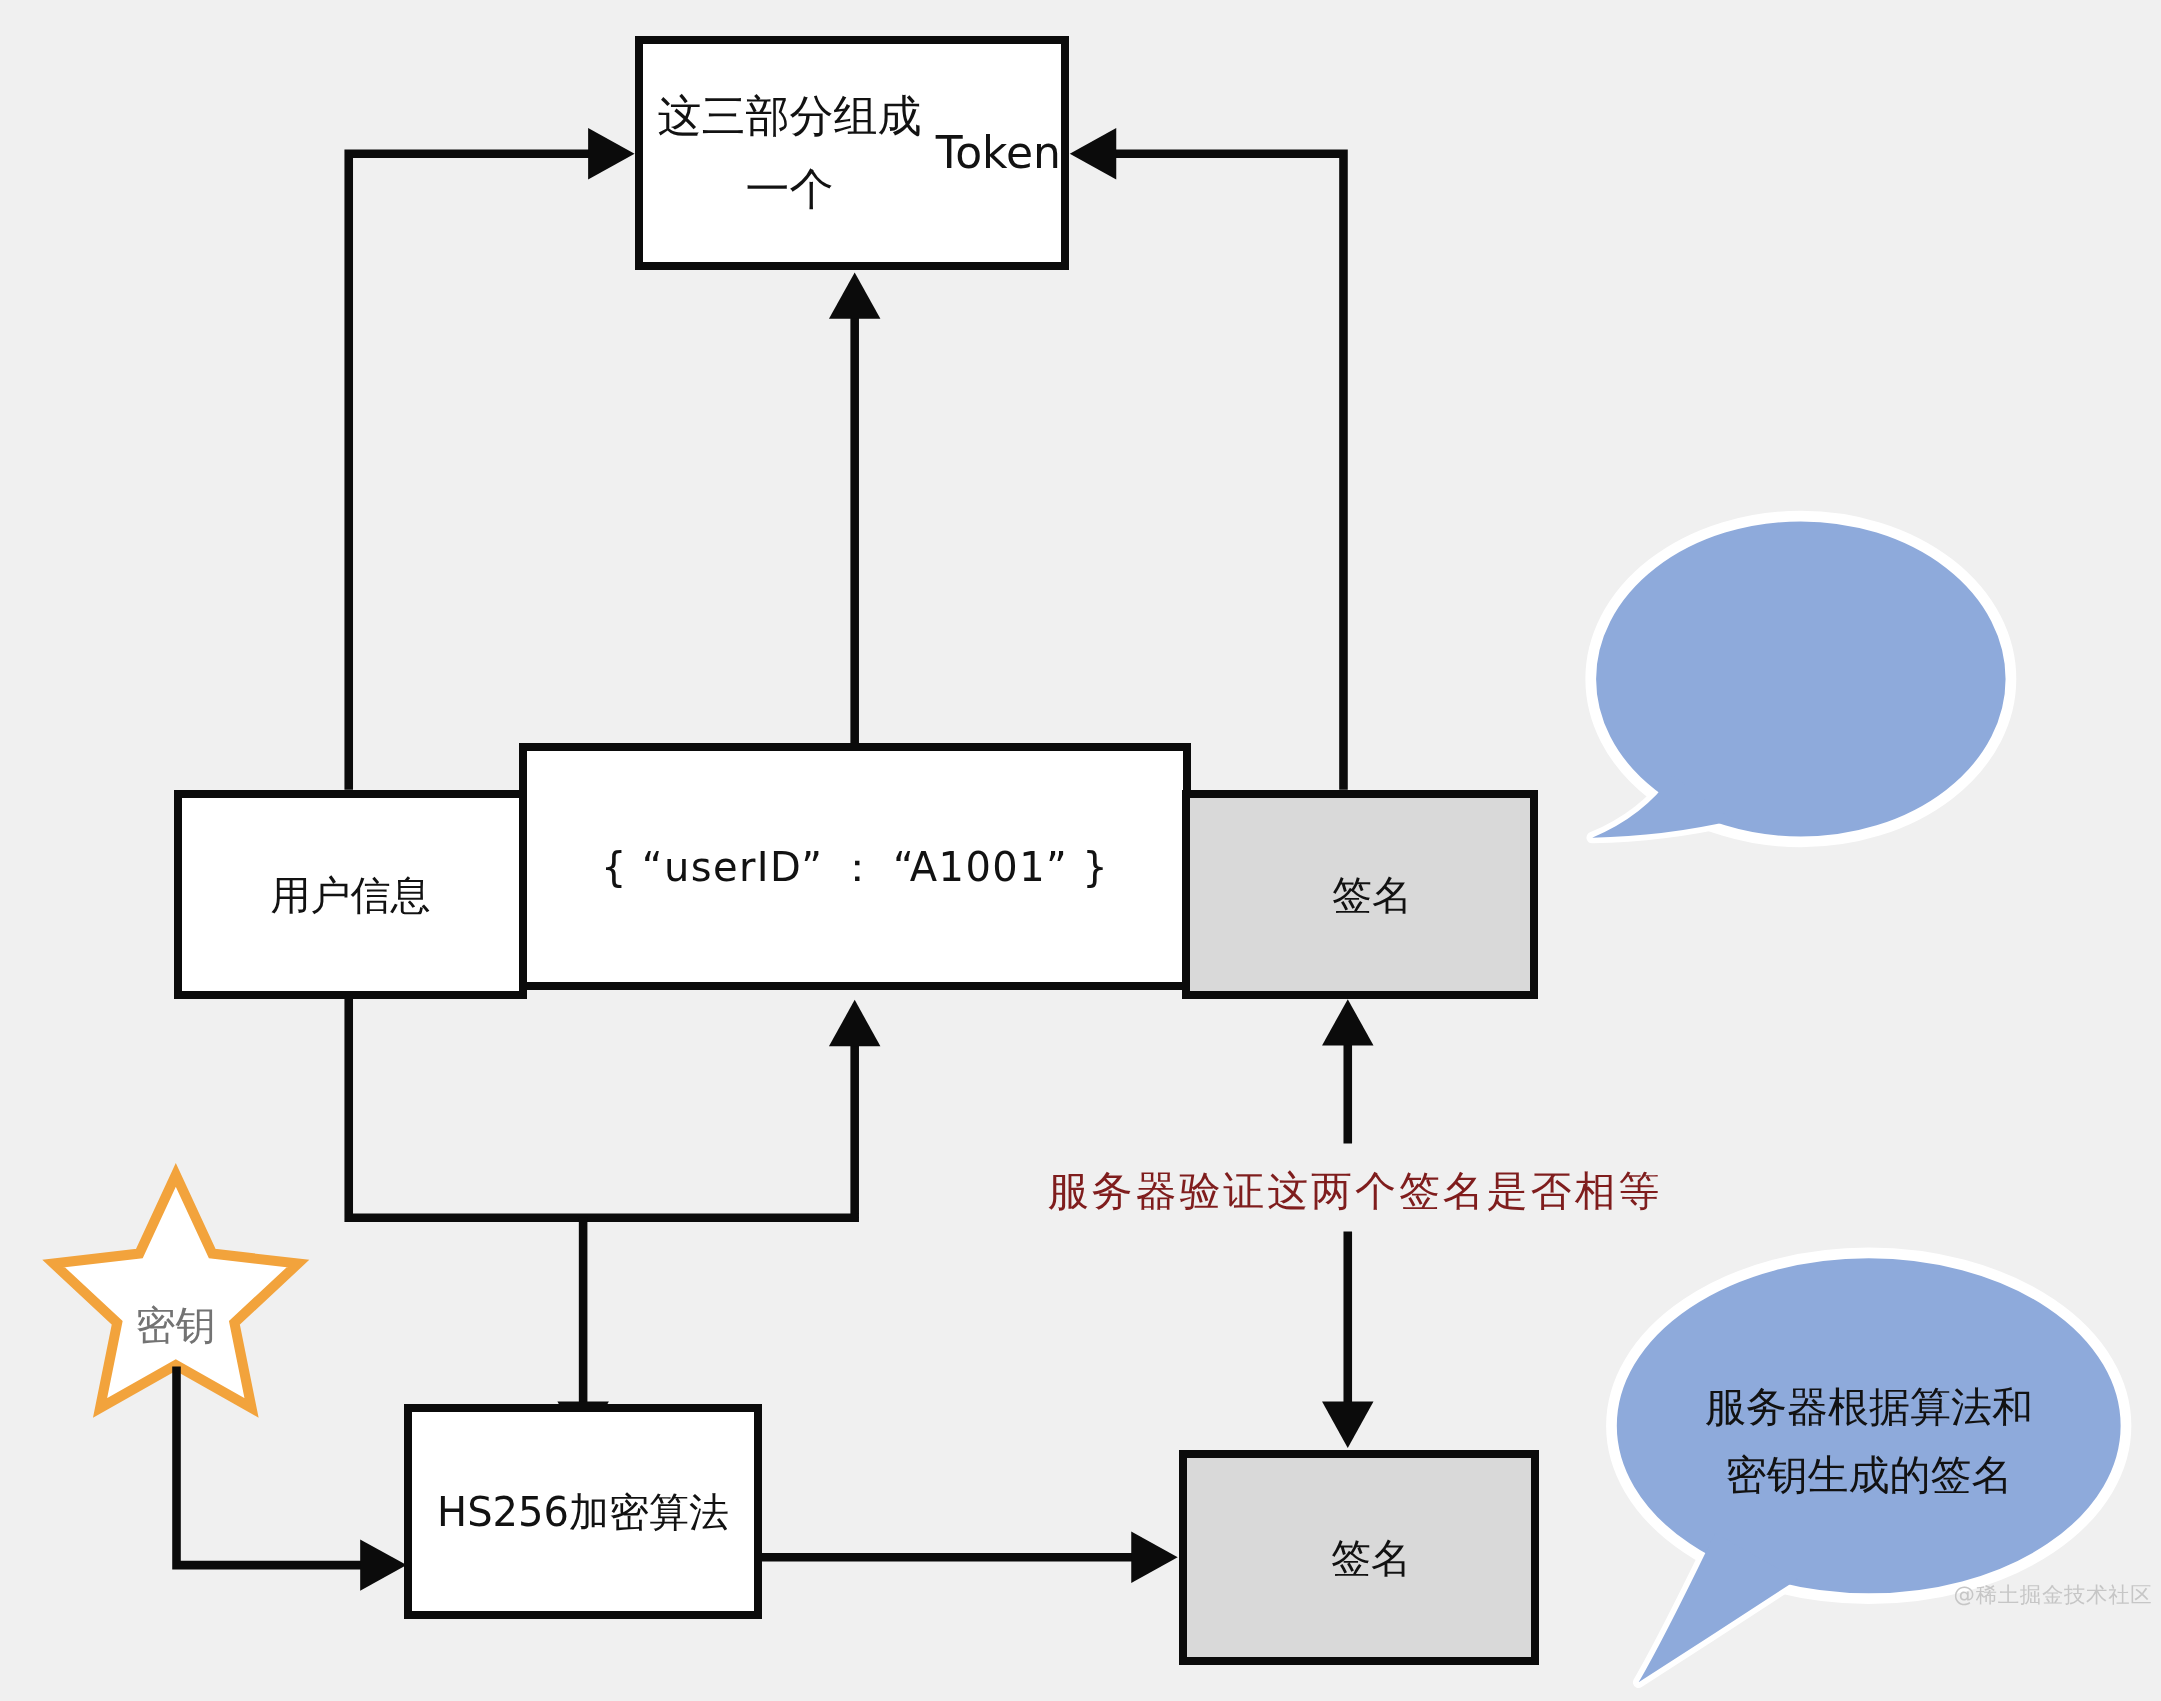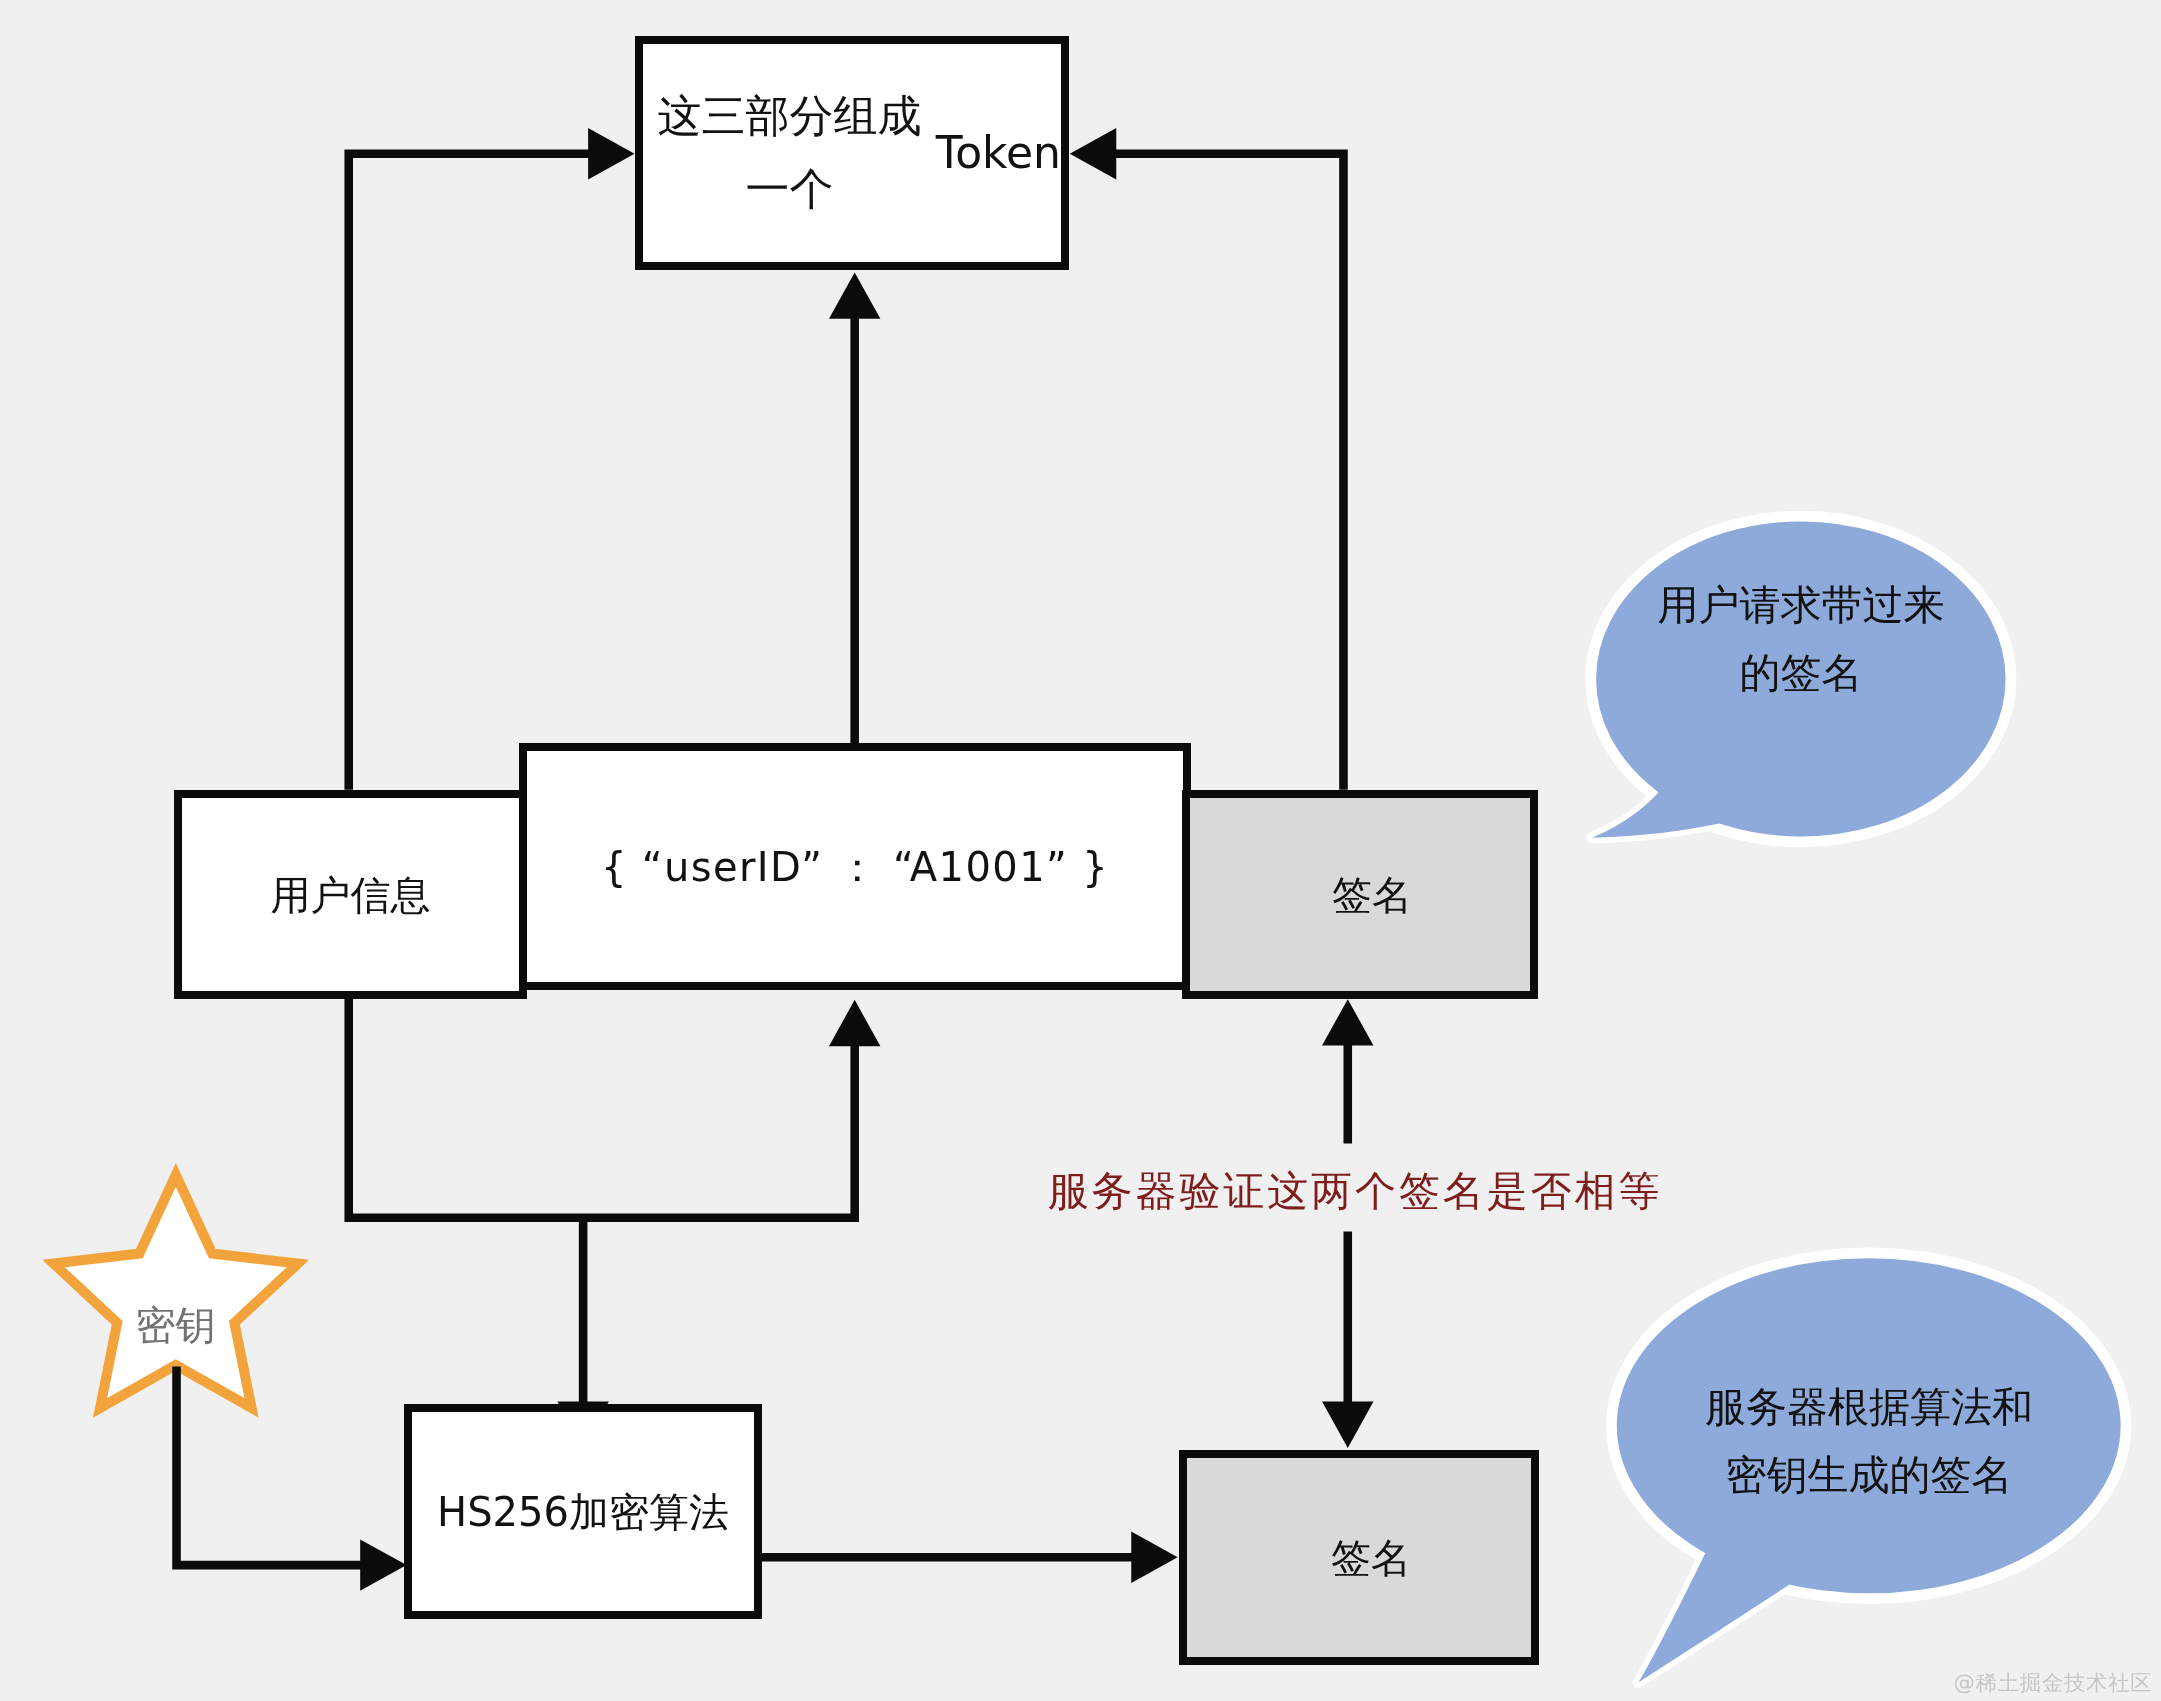--- a/index.html
+++ b/index.html
@@ -52,21 +52,21 @@
   }
   .star-label {
     position: absolute;
     font-size: 40px;
     color: #737373;
     text-align: center;
   }
   .watermark {
     position: absolute;
     right: 8.6px;
-    top: 1668px;
+    top: 1580px;
     font-size: 21.4px;
     color: #c6c6c6;
     letter-spacing: 0.7px;
   }
 </style>
 </head>
 <body>
 
 <div class="canvas">
 
@@ -132,24 +132,20 @@
   </div>
 
   <div class="box gray" style="left:1179px; top:1450px; width:360px; height:215px;">
     <div class="label">签名</div>
   </div>
 
   <div class="star-label" style="left:104px; top:1298px; width:143px;">密钥</div>
 
   <div class="float-text" style="left:1019px; top:1164px; width:672px;">服务器验证这两个签名是否相等</div>
 
-  <div class="bubble-text" style="left:1601px; top:572px; width:400px;">
-    <div>用户请求带过来</div>
-    <div>的签名</div>
-  </div>
   <div class="bubble-text" style="left:1644px; top:1374px; width:450px;">
     <div>服务器根据算法和</div>
     <div>密钥生成的签名</div>
   </div>
 
   <div class="watermark">@稀土掘金技术社区</div>
 
 </div>
 
 

